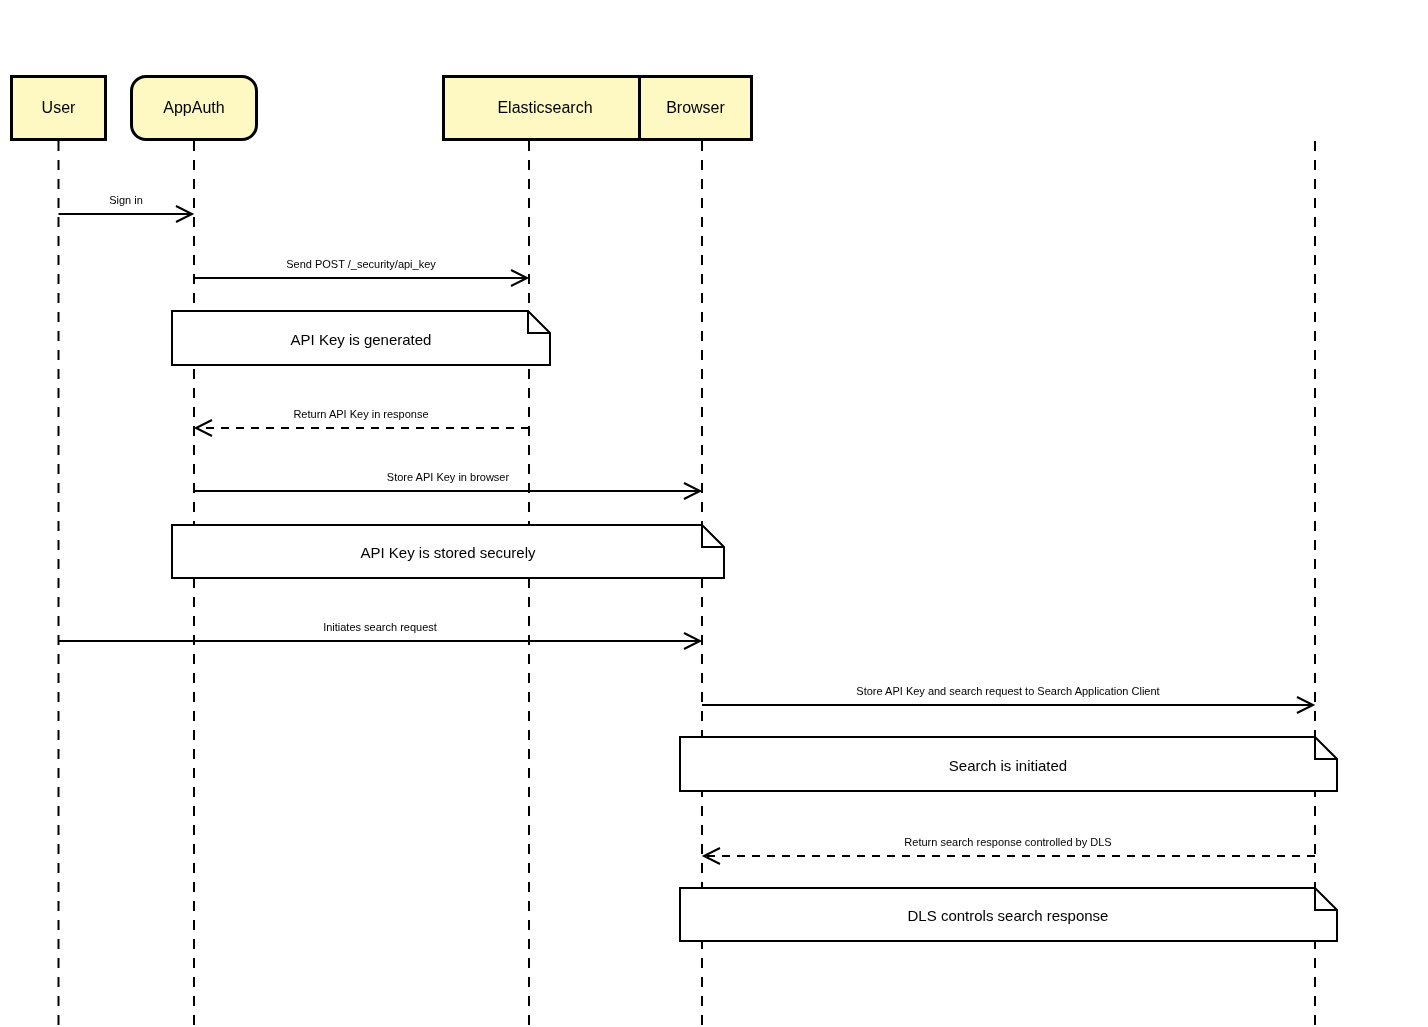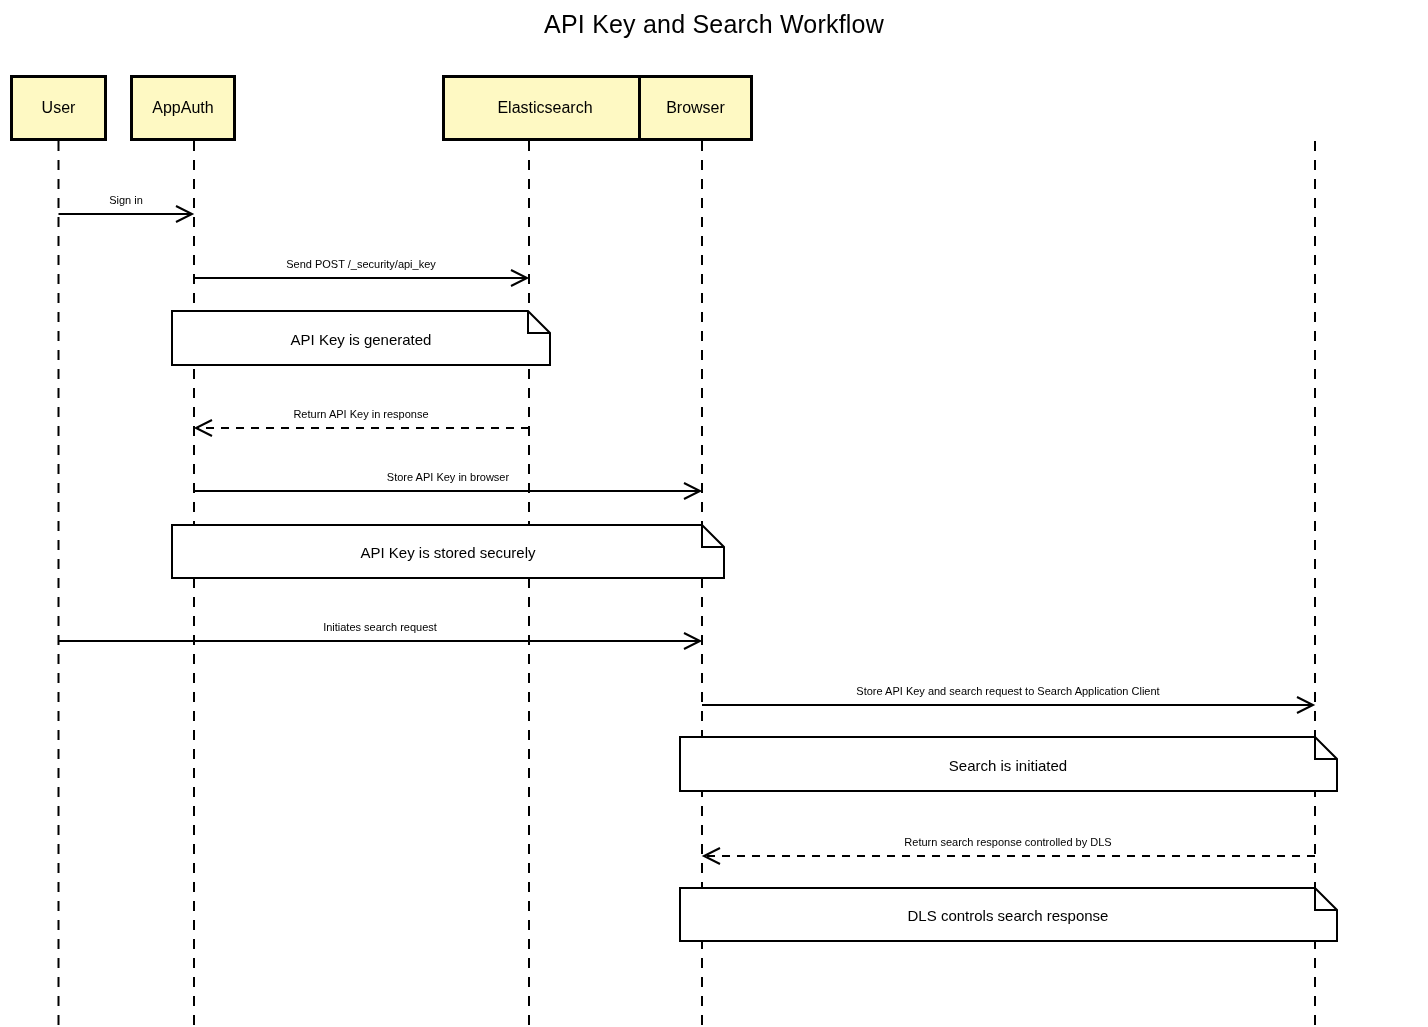--- a/index.html
+++ b/index.html
@@ -59,21 +59,20 @@
     white-space: nowrap;
     font-size: 15px;
     z-index: 4;
   }
 </style>
 </head>
 <body>
 
 <div class="diagram">
 
-  <div class="diagram-title">API Key and Search Workflow</div>
 
   <svg class="layer" width="1428" height="1027">
     <defs>
       <marker id="arrowOpen" markerUnits="userSpaceOnUse" markerWidth="22" markerHeight="24" refX="17" refY="11" orient="auto">
         <path d="M1,3 L17,11 L1,19" fill="none" stroke="#000000" stroke-width="2"></path>
       </marker>
     </defs>
 
     <line x1="58.5" y1="141" x2="58.5" y2="1027" stroke="#000" stroke-width="2" stroke-dasharray="10,9"></line>
     <line x1="194" y1="141" x2="194" y2="1027" stroke="#000" stroke-width="2" stroke-dasharray="10,9"></line>
@@ -106,21 +105,21 @@
 
     <g>
       <path d="M680,888 L1315,888 L1337,910 L1337,941 L680,941 Z" fill="#ffffff" stroke="#000" stroke-width="2"></path>
       <path d="M1315,888 L1315,910 L1337,910" fill="none" stroke="#000" stroke-width="2"></path>
     </g>
   </svg>
 
   <div class="actor" style="left:10px;  width:97px;">
       <span>User</span>
     </div>
-  <div class="actor" style="left:130px; width:106px;">
+  <div class="actor" style="left:130px; width:128px;border-radius:16px;">
       <span>AppAuth</span>
     </div>
   <div class="actor" style="left:442px; width:206px;">
       <span>Elasticsearch</span>
     </div>
   <div class="actor" style="left:638px; width:115px;">
       <span>Browser</span>
     </div>
 
   <div class="msg-label" style="left:126px;  top:190px;">Sign in</div>

